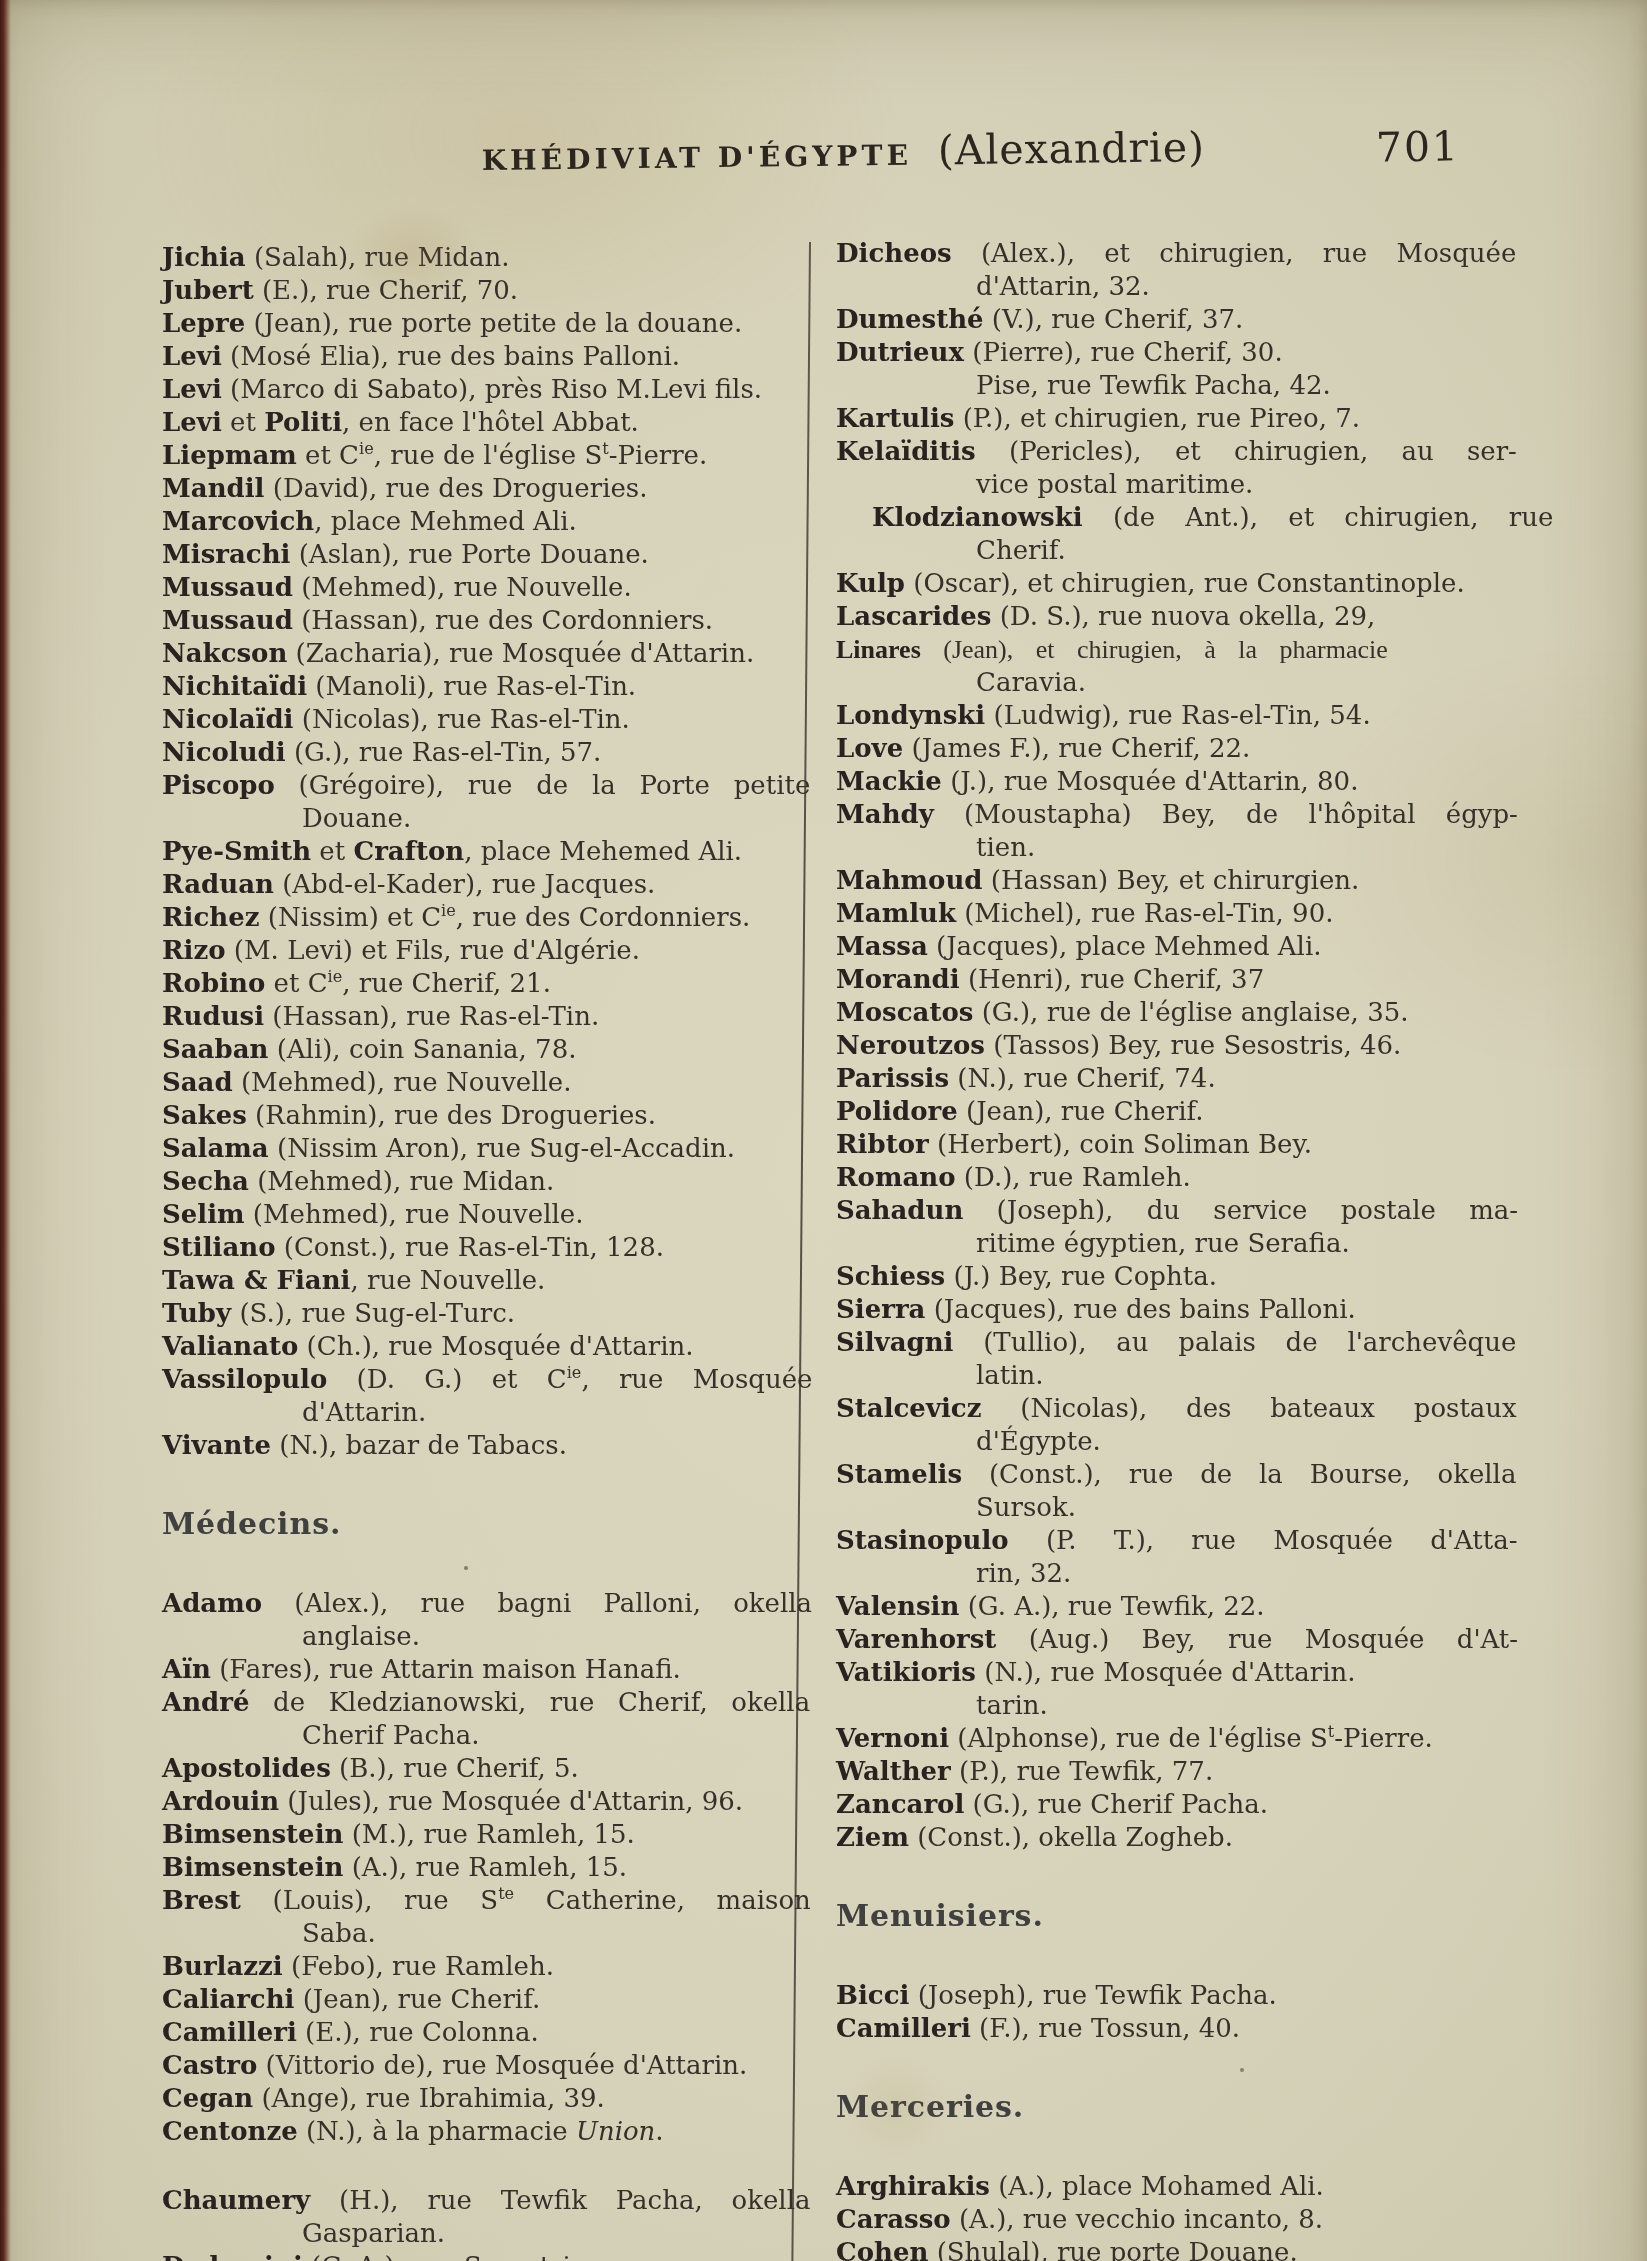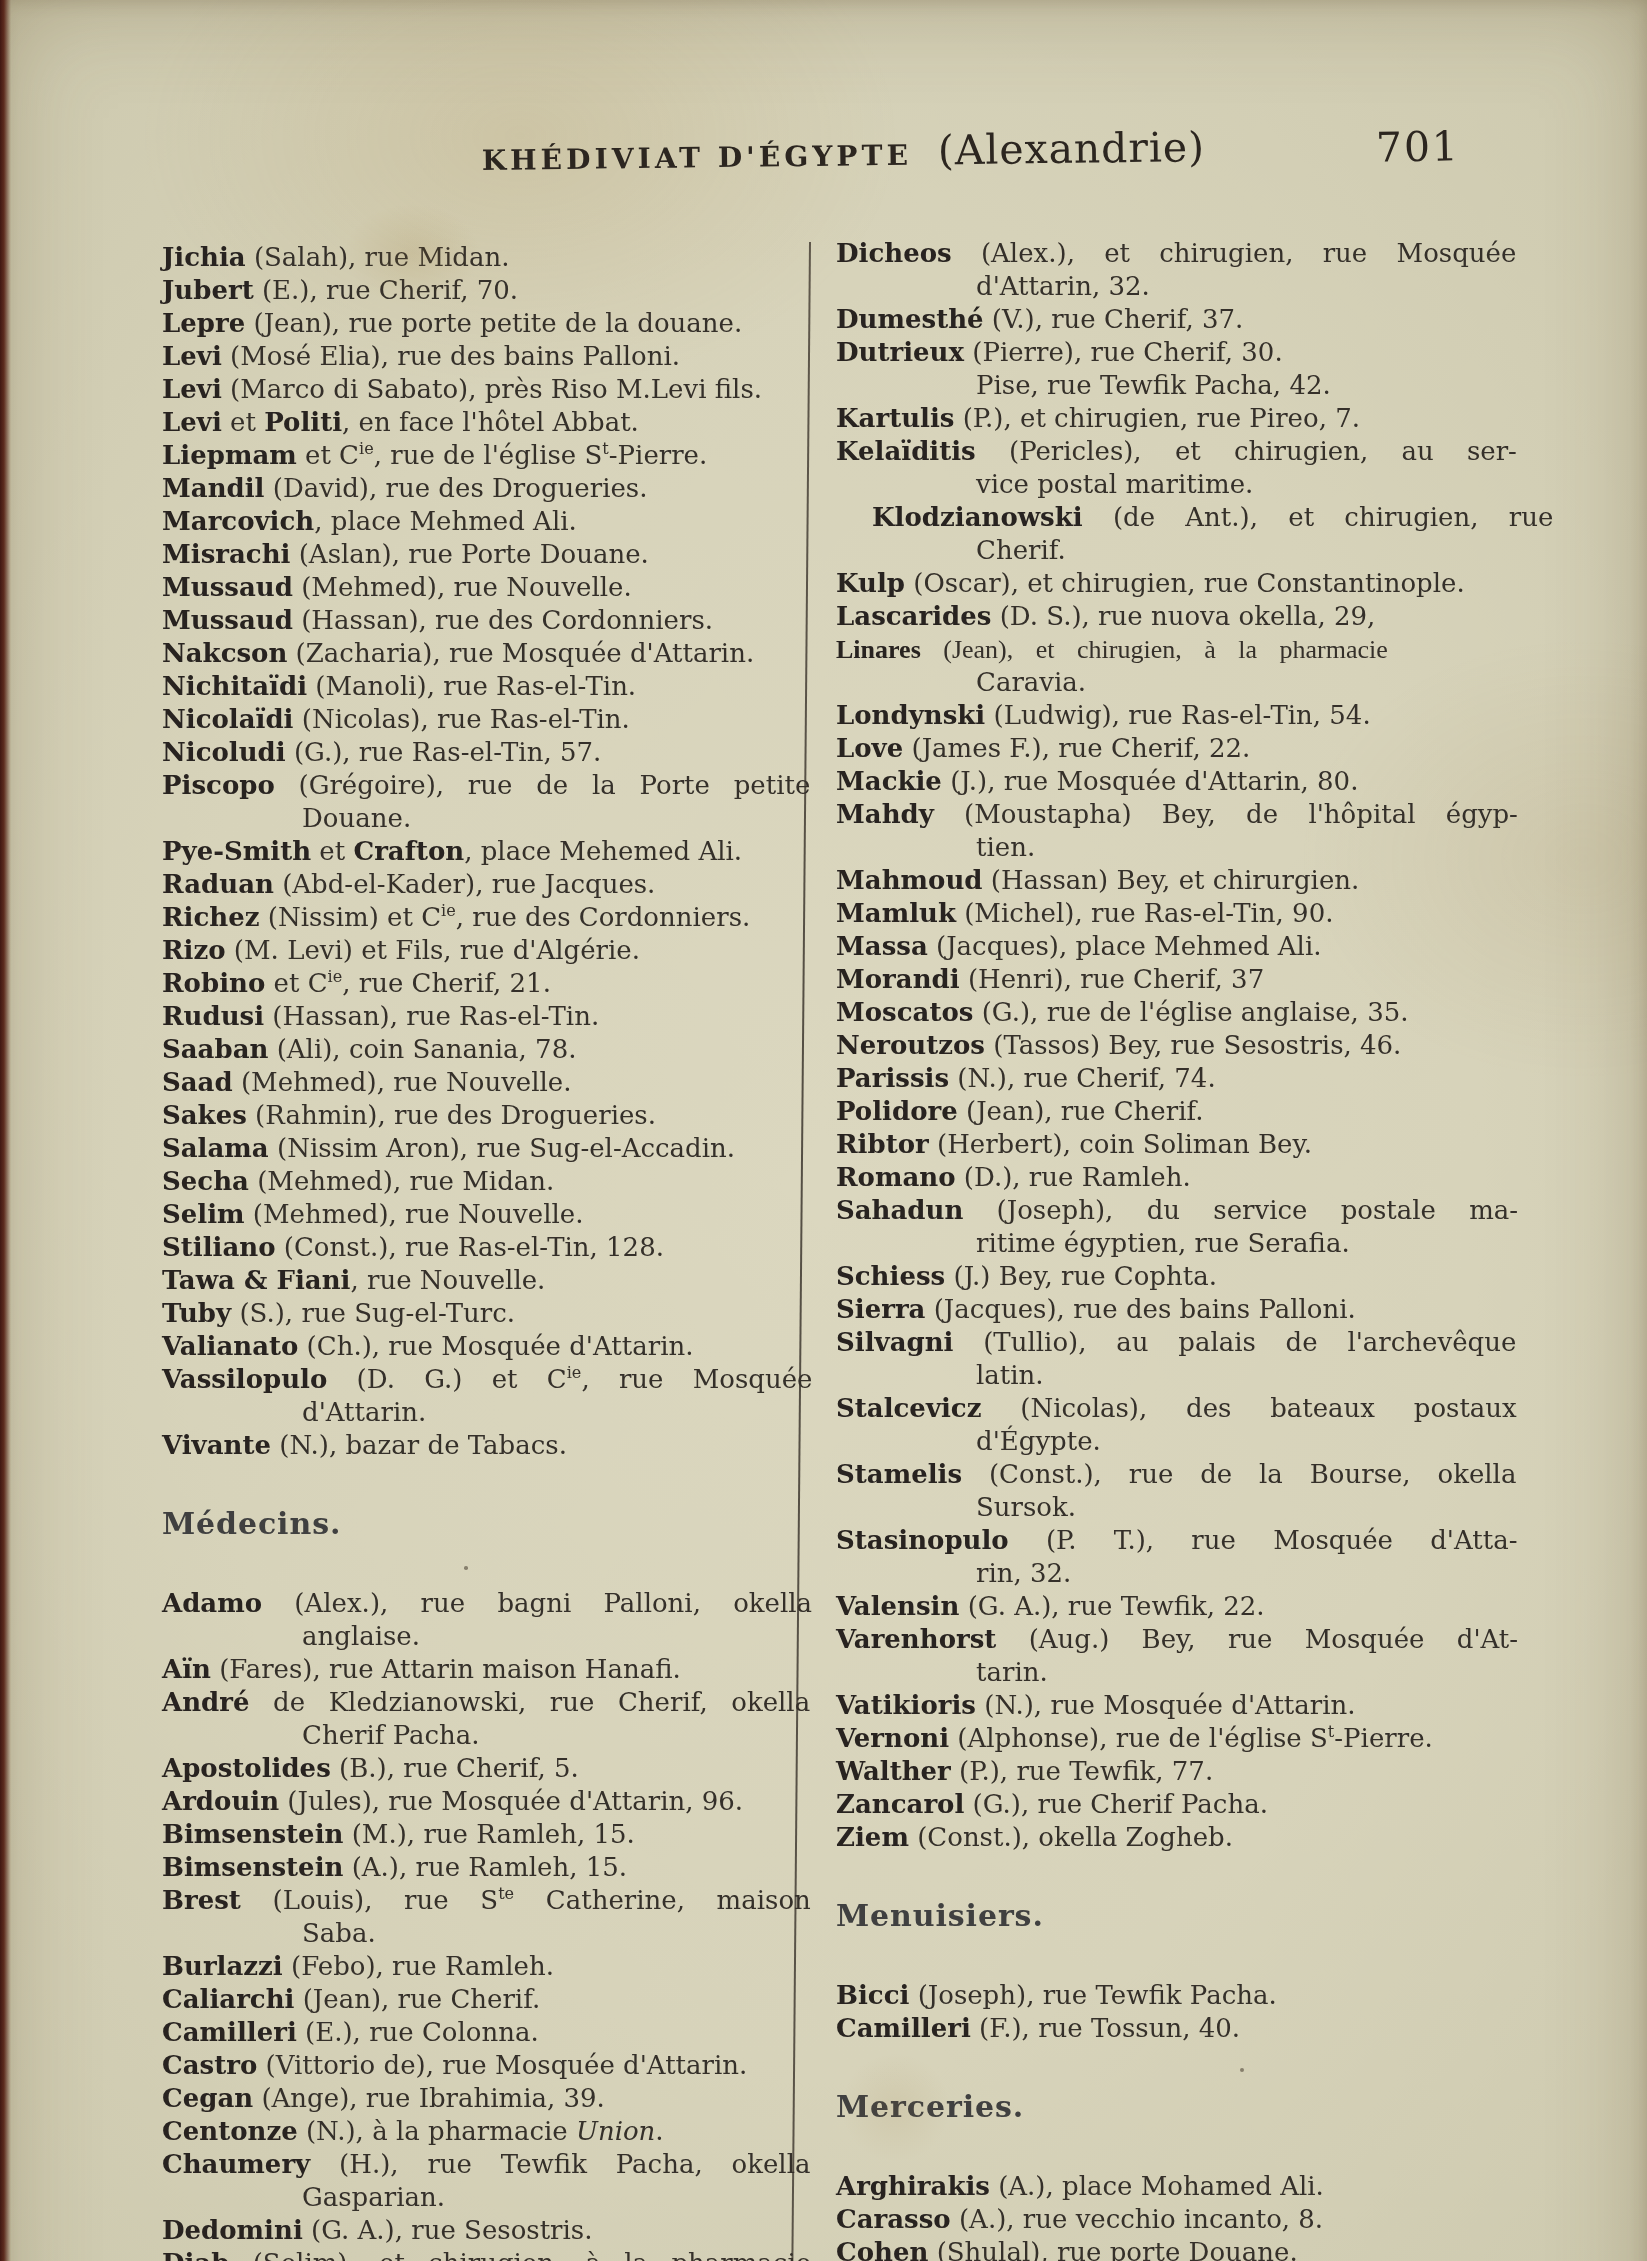--- a/index.html
+++ b/index.html
@@ -103,21 +103,21 @@
     <div class="line"><span class="inner"><span class="seg-b">Bimsenstein</span><span class="seg-t"> (M.), rue Ramleh, 15.</span></span></div>
     <div class="line"><span class="inner"><span class="seg-b">Bimsenstein</span><span class="seg-t"> (A.), rue Ramleh, 15.</span></span></div>
     <div class="line just" style="word-spacing: 23.4px;"><span class="inner"><span class="seg-b">Brest</span><span class="seg-t"> (Louis), rue S<sup>te</sup> Catherine, maison</span></span></div>
     <div class="line cont"><span class="inner">Saba.</span></div>
     <div class="line"><span class="inner"><span class="seg-b">Burlazzi</span><span class="seg-t"> (Febo), rue Ramleh.</span></span></div>
     <div class="line"><span class="inner"><span class="seg-b">Caliarchi</span><span class="seg-t"> (Jean), rue Cherif.</span></span></div>
     <div class="line"><span class="inner"><span class="seg-b">Camilleri</span><span class="seg-t"> (E.), rue Colonna.</span></span></div>
     <div class="line"><span class="inner"><span class="seg-b">Castro</span><span class="seg-t"> (Vittorio de), rue Mosquée d'Attarin.</span></span></div>
     <div class="line"><span class="inner"><span class="seg-b">Cegan</span><span class="seg-t"> (Ange), rue Ibrahimia, 39.</span></span></div>
     <div class="line"><span class="inner"><span class="seg-b">Centonze</span><span class="seg-t"> (N.), à la pharmacie </span><span class="seg-i">Union</span><span class="seg-t">.</span></span></div>
-    <div class="line just" style="word-spacing: 20.6px;"><span class="inner"><span class="seg-b">Chaumery</span><span class="seg-t"> (H.), rue Tewfik Pacha, okella</span></span></div>
+    <div class="line just" style="word-spacing: 20.6px; margin-top: 36px;"><span class="inner"><span class="seg-b">Chaumery</span><span class="seg-t"> (H.), rue Tewfik Pacha, okella</span></span></div>
     <div class="line cont"><span class="inner">Gasparian.</span></div>
     <div class="line"><span class="inner"><span class="seg-b">Dedomini</span><span class="seg-t"> (G. A.), rue Sesostris.</span></span></div>
     <div class="line just" style="word-spacing: 15px;"><span class="inner"><span class="seg-b">Diab</span><span class="seg-t"> (Selim), et chirugien, à la pharmacie</span></span></div>
   </div>
 <div class="col col-right" id="col-right">
     <div class="line just" style="word-spacing: 21px;"><span class="inner"><span class="seg-b">Dicheos</span><span class="seg-t"> (Alex.), et chirugien, rue Mosquée</span></span></div>
     <div class="line cont"><span class="inner">d'Attarin, 32.</span></div>
     <div class="line"><span class="inner"><span class="seg-b">Dumesthé</span><span class="seg-t"> (V.), rue Cherif, 37.</span></span></div>
     <div class="line"><span class="inner"><span class="seg-b">Dutrieux</span><span class="seg-t"> (Pierre), rue Cherif, 30.</span></span></div>
     <div class="line cont"><span class="inner">Pise, rue Tewfik Pacha, 42.</span></div>
@@ -152,22 +152,22 @@
     <div class="line just" style="word-spacing: 21.5px; text-decoration: underline;"><span class="inner"><span class="seg-b">Silvagni</span><span class="seg-t"> (Tullio), au palais de l'archevêque</span></span></div>
     <div class="line cont"><span class="inner">latin.</span></div>
     <div class="line just" style="word-spacing: 30.5px;"><span class="inner"><span class="seg-b">Stalcevicz</span><span class="seg-t"> (Nicolas), des bateaux postaux</span></span></div>
     <div class="line cont"><span class="inner">d'Égypte.</span></div>
     <div class="line just" style="word-spacing: 18.6px;"><span class="inner"><span class="seg-b">Stamelis</span><span class="seg-t"> (Const.), rue de la Bourse, okella</span></span></div>
     <div class="line cont"><span class="inner">Sursok.</span></div>
     <div class="line just" style="word-spacing: 29px;"><span class="inner"><span class="seg-b">Stasinopulo</span><span class="seg-t"> (P. T.), rue Mosquée d'Atta-</span></span></div>
     <div class="line cont"><span class="inner">rin, 32.</span></div>
     <div class="line"><span class="inner"><span class="seg-b">Valensin</span><span class="seg-t"> (G. A.), rue Tewfik, 22.</span></span></div>
     <div class="line just" style="word-spacing: 24px;"><span class="inner"><span class="seg-b">Varenhorst</span><span class="seg-t"> (Aug.) Bey, rue Mosquée d'At-</span></span></div>
+    <div class="line"><span class="inner"><span class="seg-b">Vatikioris</span><span class="seg-t"> (N.), rue Mosquée d'Attarin.</span></span></div>
     <div class="line cont"><span class="inner">tarin.</span></div>
-    <div class="line"><span class="inner"><span class="seg-b">Vatikioris</span><span class="seg-t"> (N.), rue Mosquée d'Attarin.</span></span></div>
     <div class="line"><span class="inner"><span class="seg-b">Vernoni</span><span class="seg-t"> (Alphonse), rue de l'église S<sup>t</sup>-Pierre.</span></span></div>
     <div class="line"><span class="inner"><span class="seg-b">Walther</span><span class="seg-t"> (P.), rue Tewfik, 77.</span></span></div>
     <div class="line"><span class="inner"><span class="seg-b">Zancarol</span><span class="seg-t"> (G.), rue Cherif Pacha.</span></span></div>
     <div class="line"><span class="inner"><span class="seg-b">Ziem</span><span class="seg-t"> (Const.), okella Zogheb.</span></span></div>
     <div class="heading">Menuisiers.</div>
     <div class="line"><span class="inner"><span class="seg-b">Bicci</span><span class="seg-t"> (Joseph), rue Tewfik Pacha.</span></span></div>
     <div class="line"><span class="inner"><span class="seg-b">Camilleri</span><span class="seg-t"> (F.), rue Tossun, 40.</span></span></div>
     <div class="heading">Merceries.</div>
     <div class="line"><span class="inner"><span class="seg-b">Arghirakis</span><span class="seg-t"> (A.), place  Mohamed Ali.</span></span></div>
     <div class="line"><span class="inner"><span class="seg-b">Carasso</span><span class="seg-t"> (A.), rue vecchio incanto, 8.</span></span></div>

